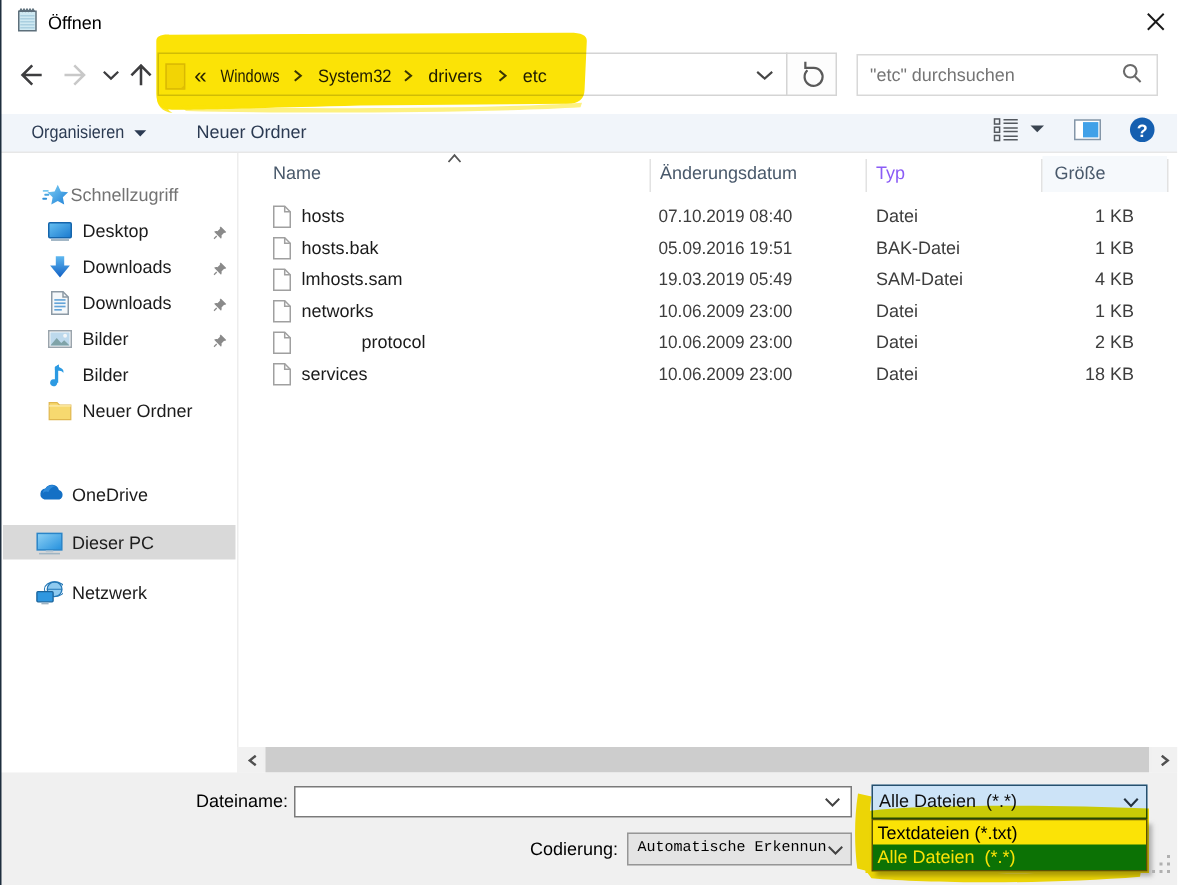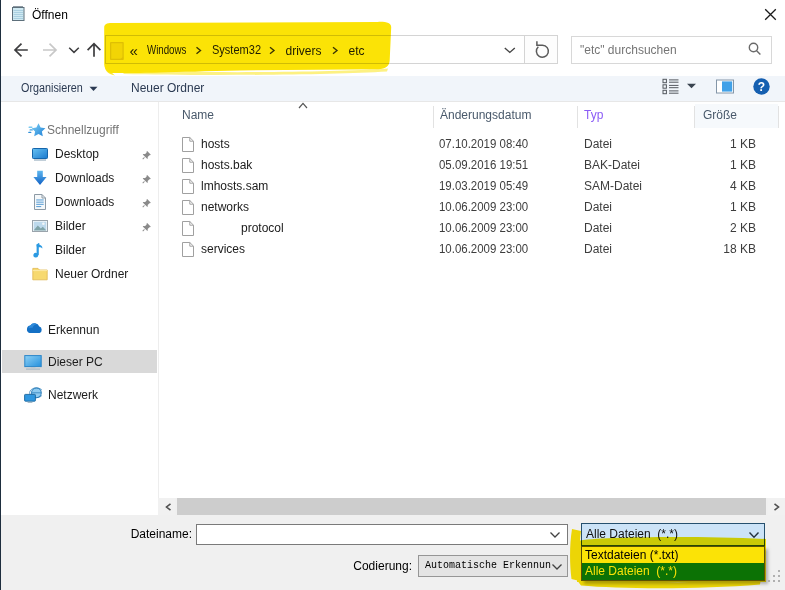--- a/index.html
+++ b/index.html
@@ -180,21 +180,21 @@
           <path d="M0.8 2.4 H6 L7.6 4 H15.2 V13.8 H0.8 Z" fill="#f7d96f" stroke="#e0b74e" stroke-width="0.8"></path>
           <path d="M0.8 4.6 H15.2" stroke="#fce9a6" stroke-width="1"></path>
         </svg></span>
 <span style="position:absolute;left:55px;top:0;line-height:24px;color:#1c1c1c;">Neuer Ordner</span>
     </div>
 <div style="position:absolute;left:0;top:318px;width:158px;height:24px;">
 <span style="position:absolute;left:25px;top:4px;"><svg width="19" height="12" viewBox="0 0 19 12">
           <path d="M4.6 11 A3.8 3.8 0 0 1 5.3 3.6 A5 5 0 0 1 14.3 4.6 A3.4 3.4 0 0 1 14.6 11 Z" fill="#1470c5"></path>
           <path d="M5.3 3.6 A5 5 0 0 1 11.8 2.2 C9.6 2.6 8 4 7.3 6 C5.9 5.4 4.8 5.6 3.6 6.6 C3.7 5.2 4.3 4.2 5.3 3.6 Z" fill="#2e8ada"></path>
         </svg></span>
-<span style="position:absolute;left:48px;top:0;line-height:24px;color:#1c1c1c;">Erkennun</span>
+<span style="position:absolute;left:48px;top:0;line-height:24px;color:#1c1c1c;">OneDrive</span>
     </div>
 <div style="position:absolute;left:0;top:350px;width:158px;height:24px;">
       <div style="position:absolute;left:2px;top:0px;width:155px;height:23px;background:#d9d9d9;"></div>
 <span style="position:absolute;left:24px;top:4px;"><svg width="18" height="16" viewBox="0 0 18 16">
           <defs>
             <linearGradient id="pcg" x1="0" y1="0" x2="1" y2="1">
               <stop offset="0" stop-color="#8ed1f5"></stop>
               <stop offset="1" stop-color="#2490dd"></stop>
             </linearGradient>
           </defs>

